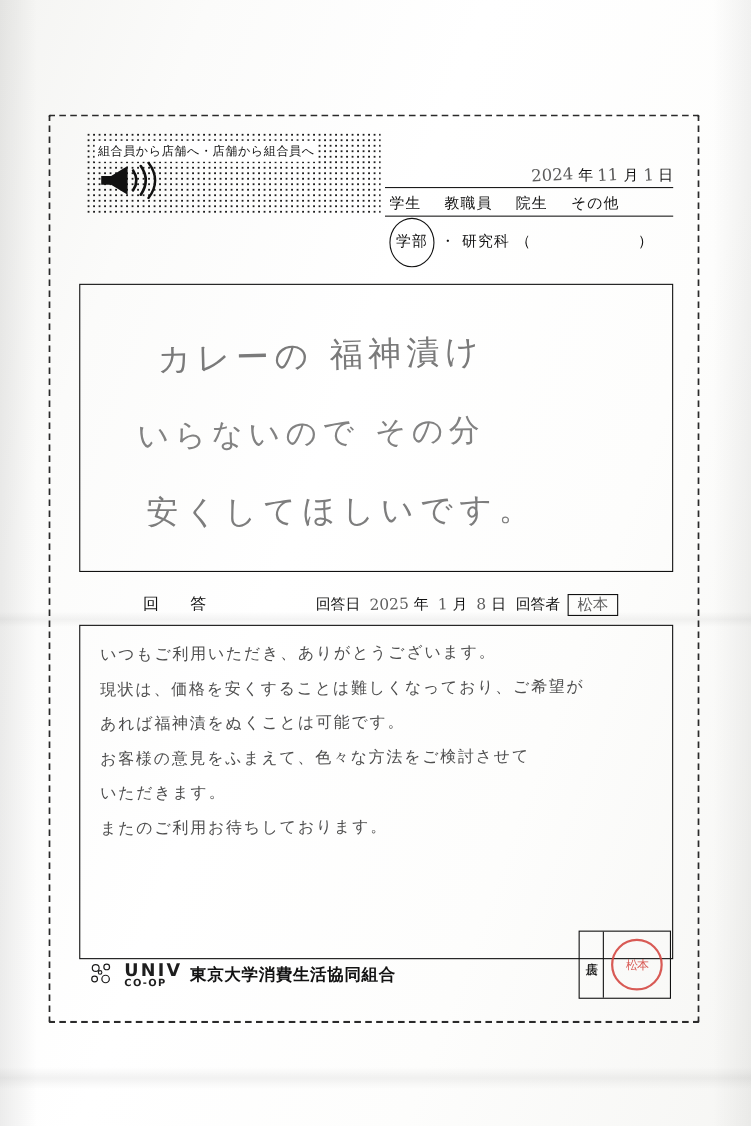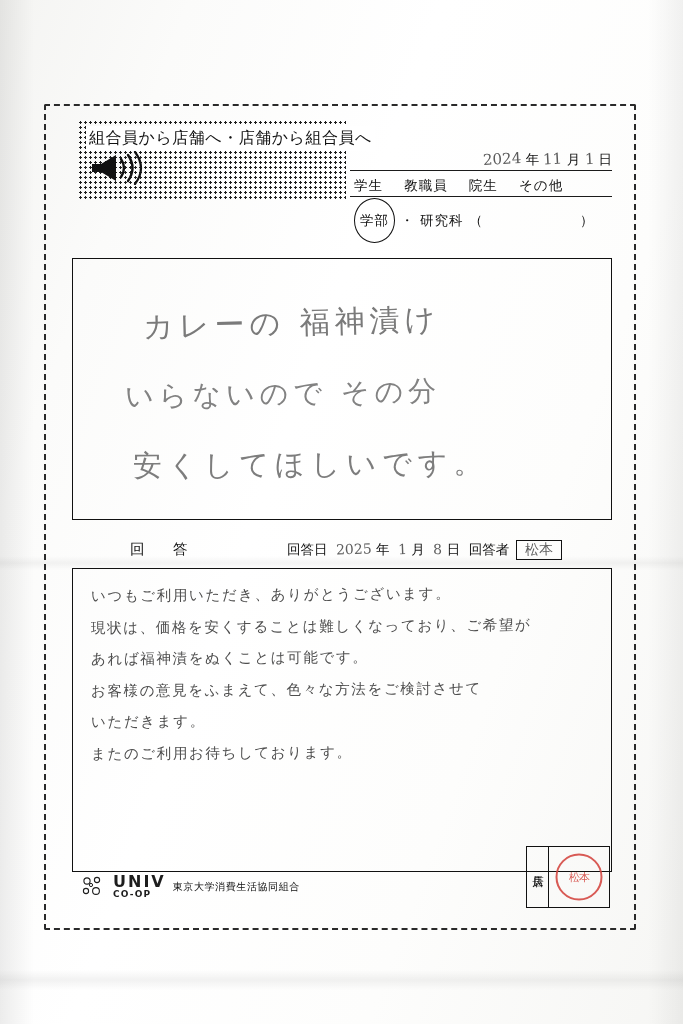--- a/index.html
+++ b/index.html
@@ -55,21 +55,21 @@
   }
   .dotted-band {
     position: relative;
     padding: 6px 8px 10px 8px;
     background-image: radial-gradient(#1d1d1d 1.05px, transparent 1.15px);
     background-size: 5px 5px;
     background-position: 0 0;
   }
   .small-head {
     font-family: "DejaVu Sans", sans-serif;
-    font-size: 16px;
+    font-size: 11px;
     letter-spacing: 0.5px;
     color: #111;
     background: #fff;
     display: inline-block;
     padding: 2px 3px;
     white-space: nowrap;
   }
   .big-title {
     margin-top: 6px;
     display: inline-block;
@@ -232,24 +232,25 @@
   .coop-text {
     font-family: "DejaVu Sans", sans-serif;
     font-size: 9px;
     line-height: 1.08;
     letter-spacing: 1.2px;
     color: #1d1d1d;
     font-weight: bold;
   }
   .coop-text .u { font-size: 16px; letter-spacing: 2px; }
   .org-name {
-    font-size: 10px;
+    font-size: 15px;
     color: #121212;
     letter-spacing: 0.6px;
     font-family: "DejaVu Sans", sans-serif;
+    font-weight: bold;
   }
 
   .stamp-area {
     position: absolute;
     right: 24px;
     bottom: 6px;
     width: 84px;
     height: 62px;
     border: 1.2px solid #111;
     box-sizing: border-box;

